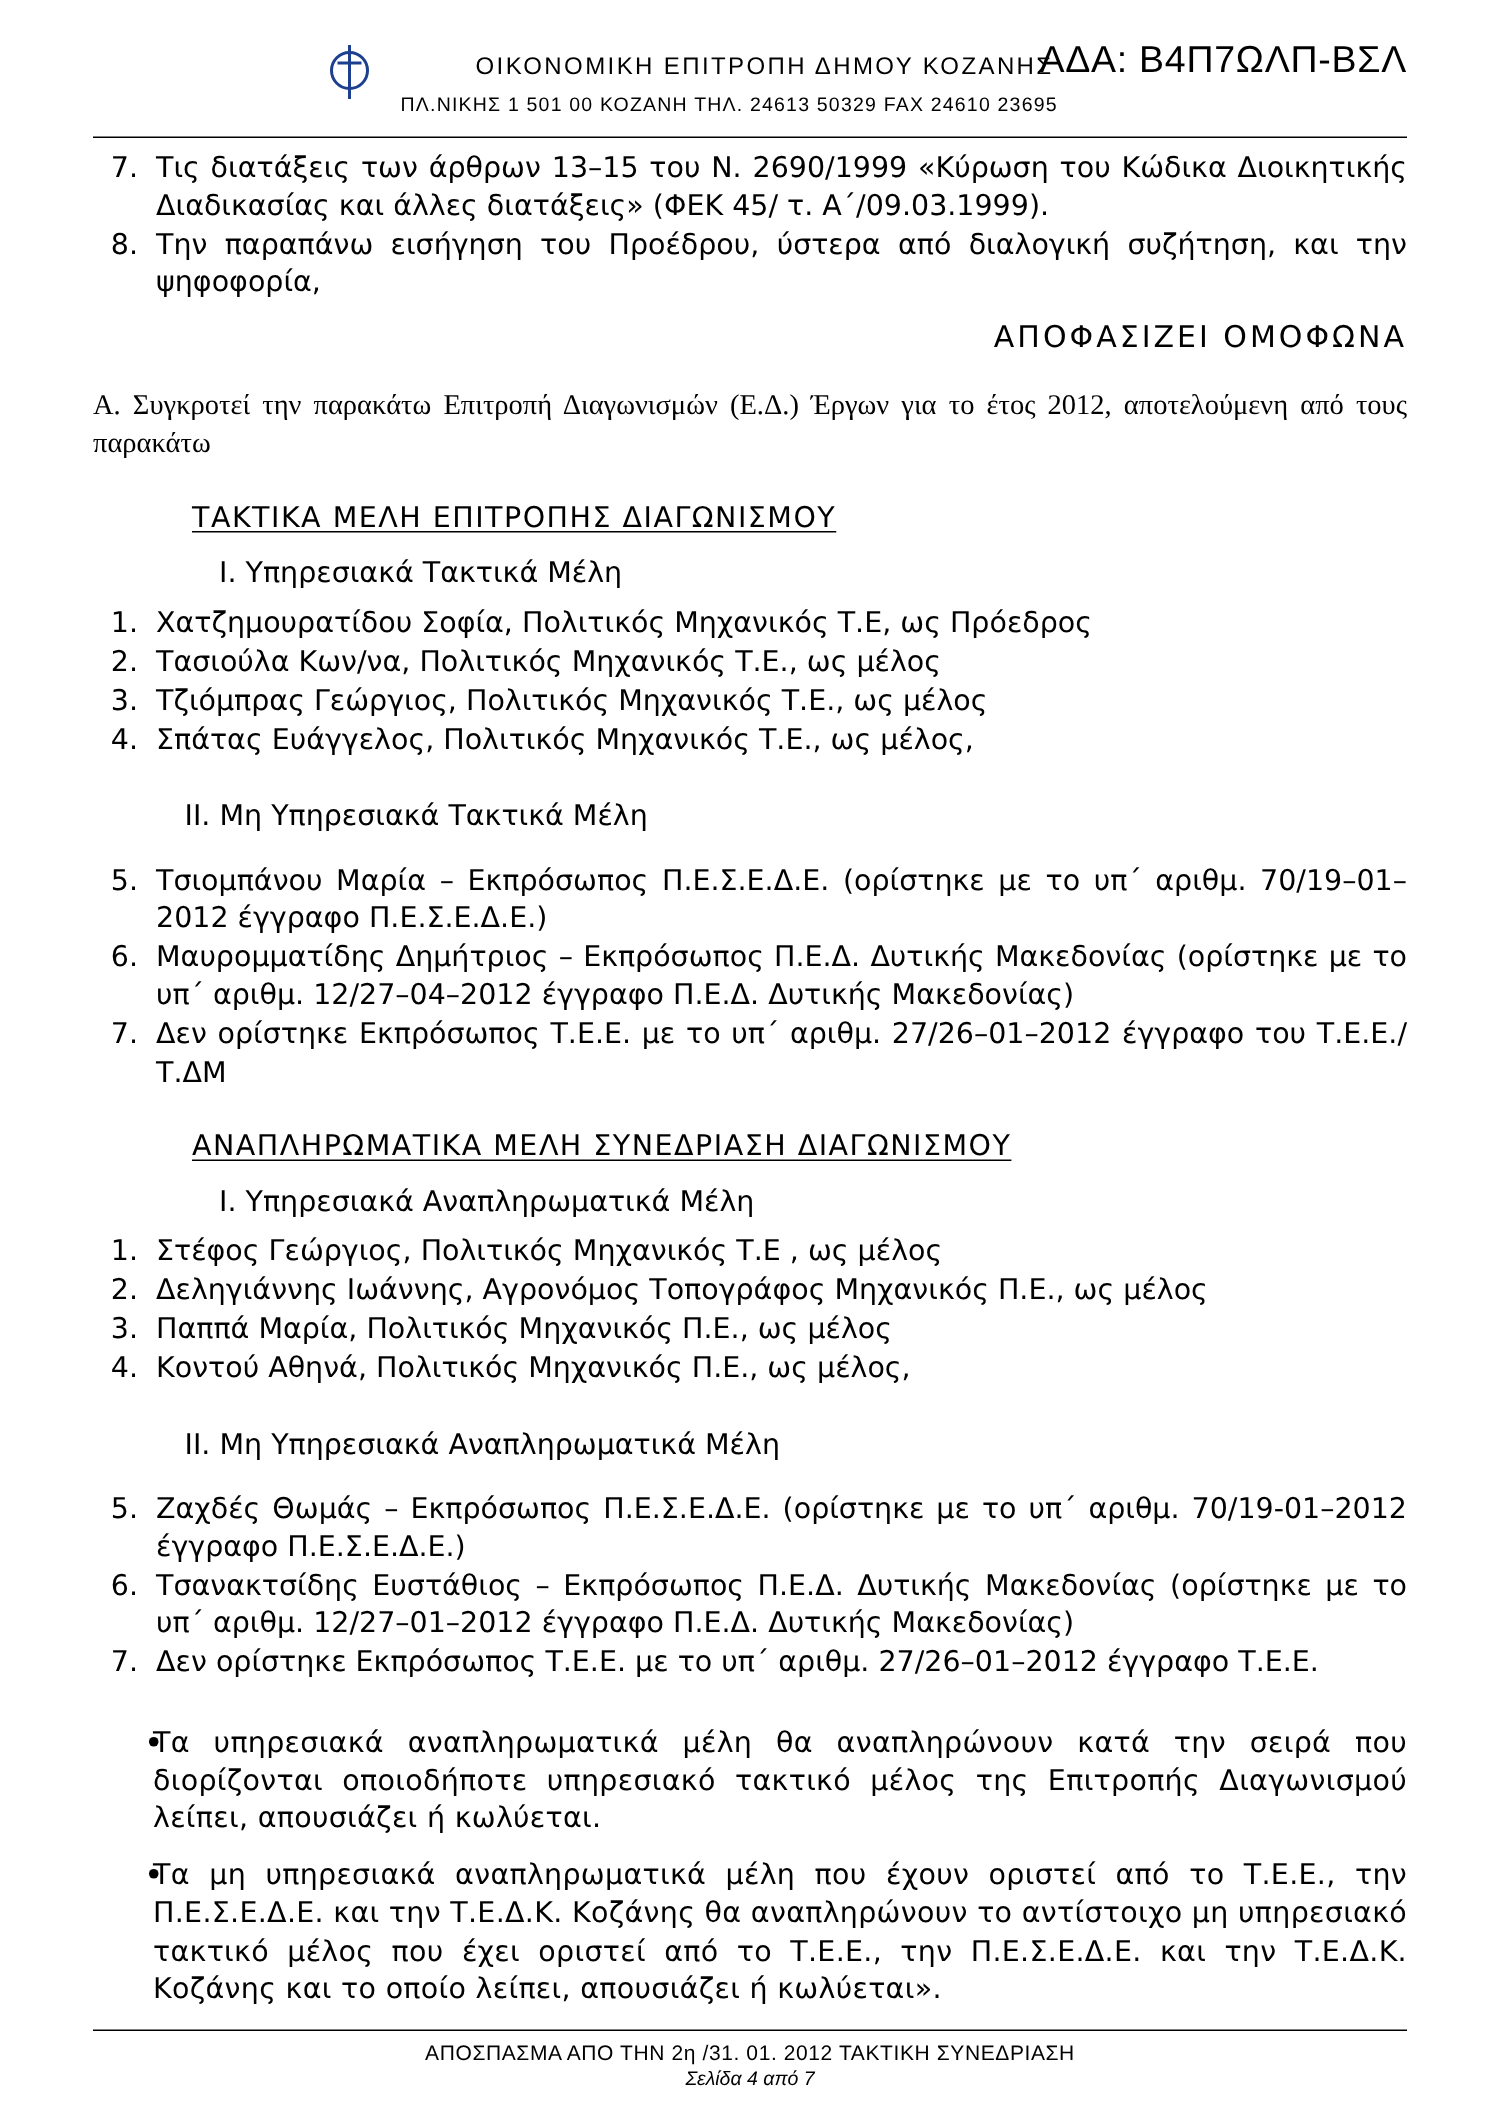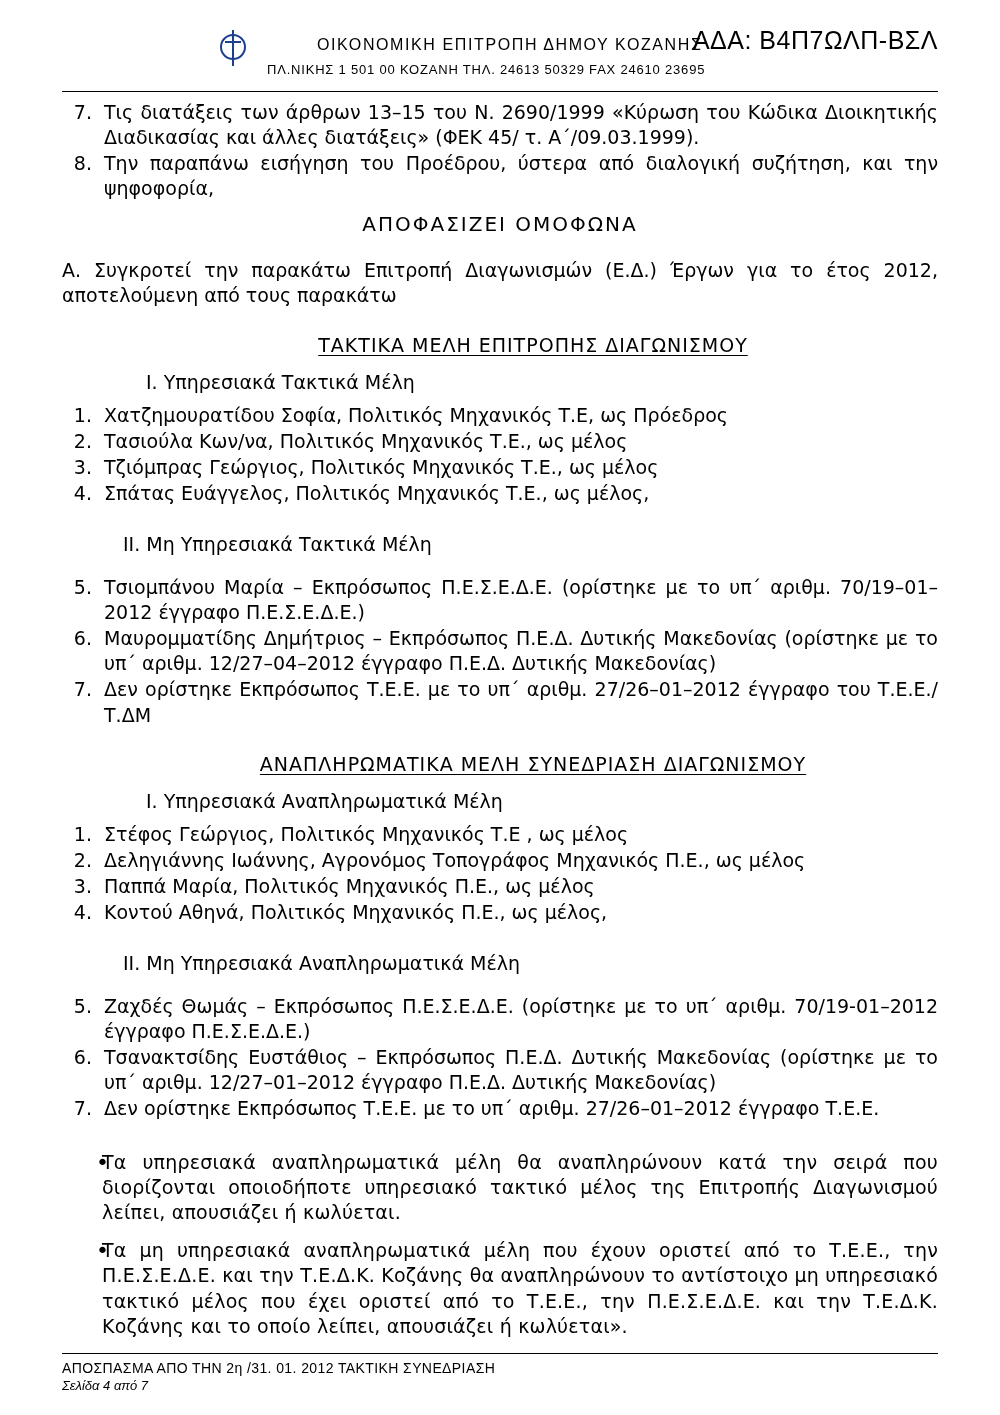--- a/index.html
+++ b/index.html
@@ -116,38 +116,38 @@
     text-align: right;
     padding-right: 12px;
     box-sizing: border-box;
   }
   .num-item .body {
     flex: 1 1 auto;
     text-align: justify;
   }
 
   .center-head {
-    text-align: center;
+    text-align: right;
     font-size: 20px;
     letter-spacing: 2px;
     margin: 10px 0 20px 0;
   }
   .para {
     margin: 0 0 0 0;
     text-align: justify;
     font-size: 19px;
     line-height: 1.34;
+    font-family: Liberation Serif, serif;
   }
   .section-head {
     margin: 24px 0 12px 66px;
     font-size: 19px;
     letter-spacing: 1px;
     text-decoration: underline;
     text-underline-offset: 3px;
-    text-align: center;
   }
   .sub-head {
     margin: 10px 0 4px 84px;
     font-size: 19px;
   }
   .sub-head-sp {
     margin: 26px 0 18px 61px;
     font-size: 19px;
   }
 
@@ -183,21 +183,21 @@
     line-height: 1.34;
     letter-spacing: 0.2px;
   }
 
   
   .footer {
     position: absolute;
     left: 62px;
     right: 62px;
     bottom: 22px;
-    text-align: left;
+    text-align: center;
   }
   .footer hr { margin-bottom: 6px; }
   .footer-line1 {
     font-family: "Liberation Sans", sans-serif;
     font-size: 14px;
     letter-spacing: 0.4px;
   }
   .footer-line2 {
     font-family: "Liberation Sans", sans-serif;
     font-size: 13px;

